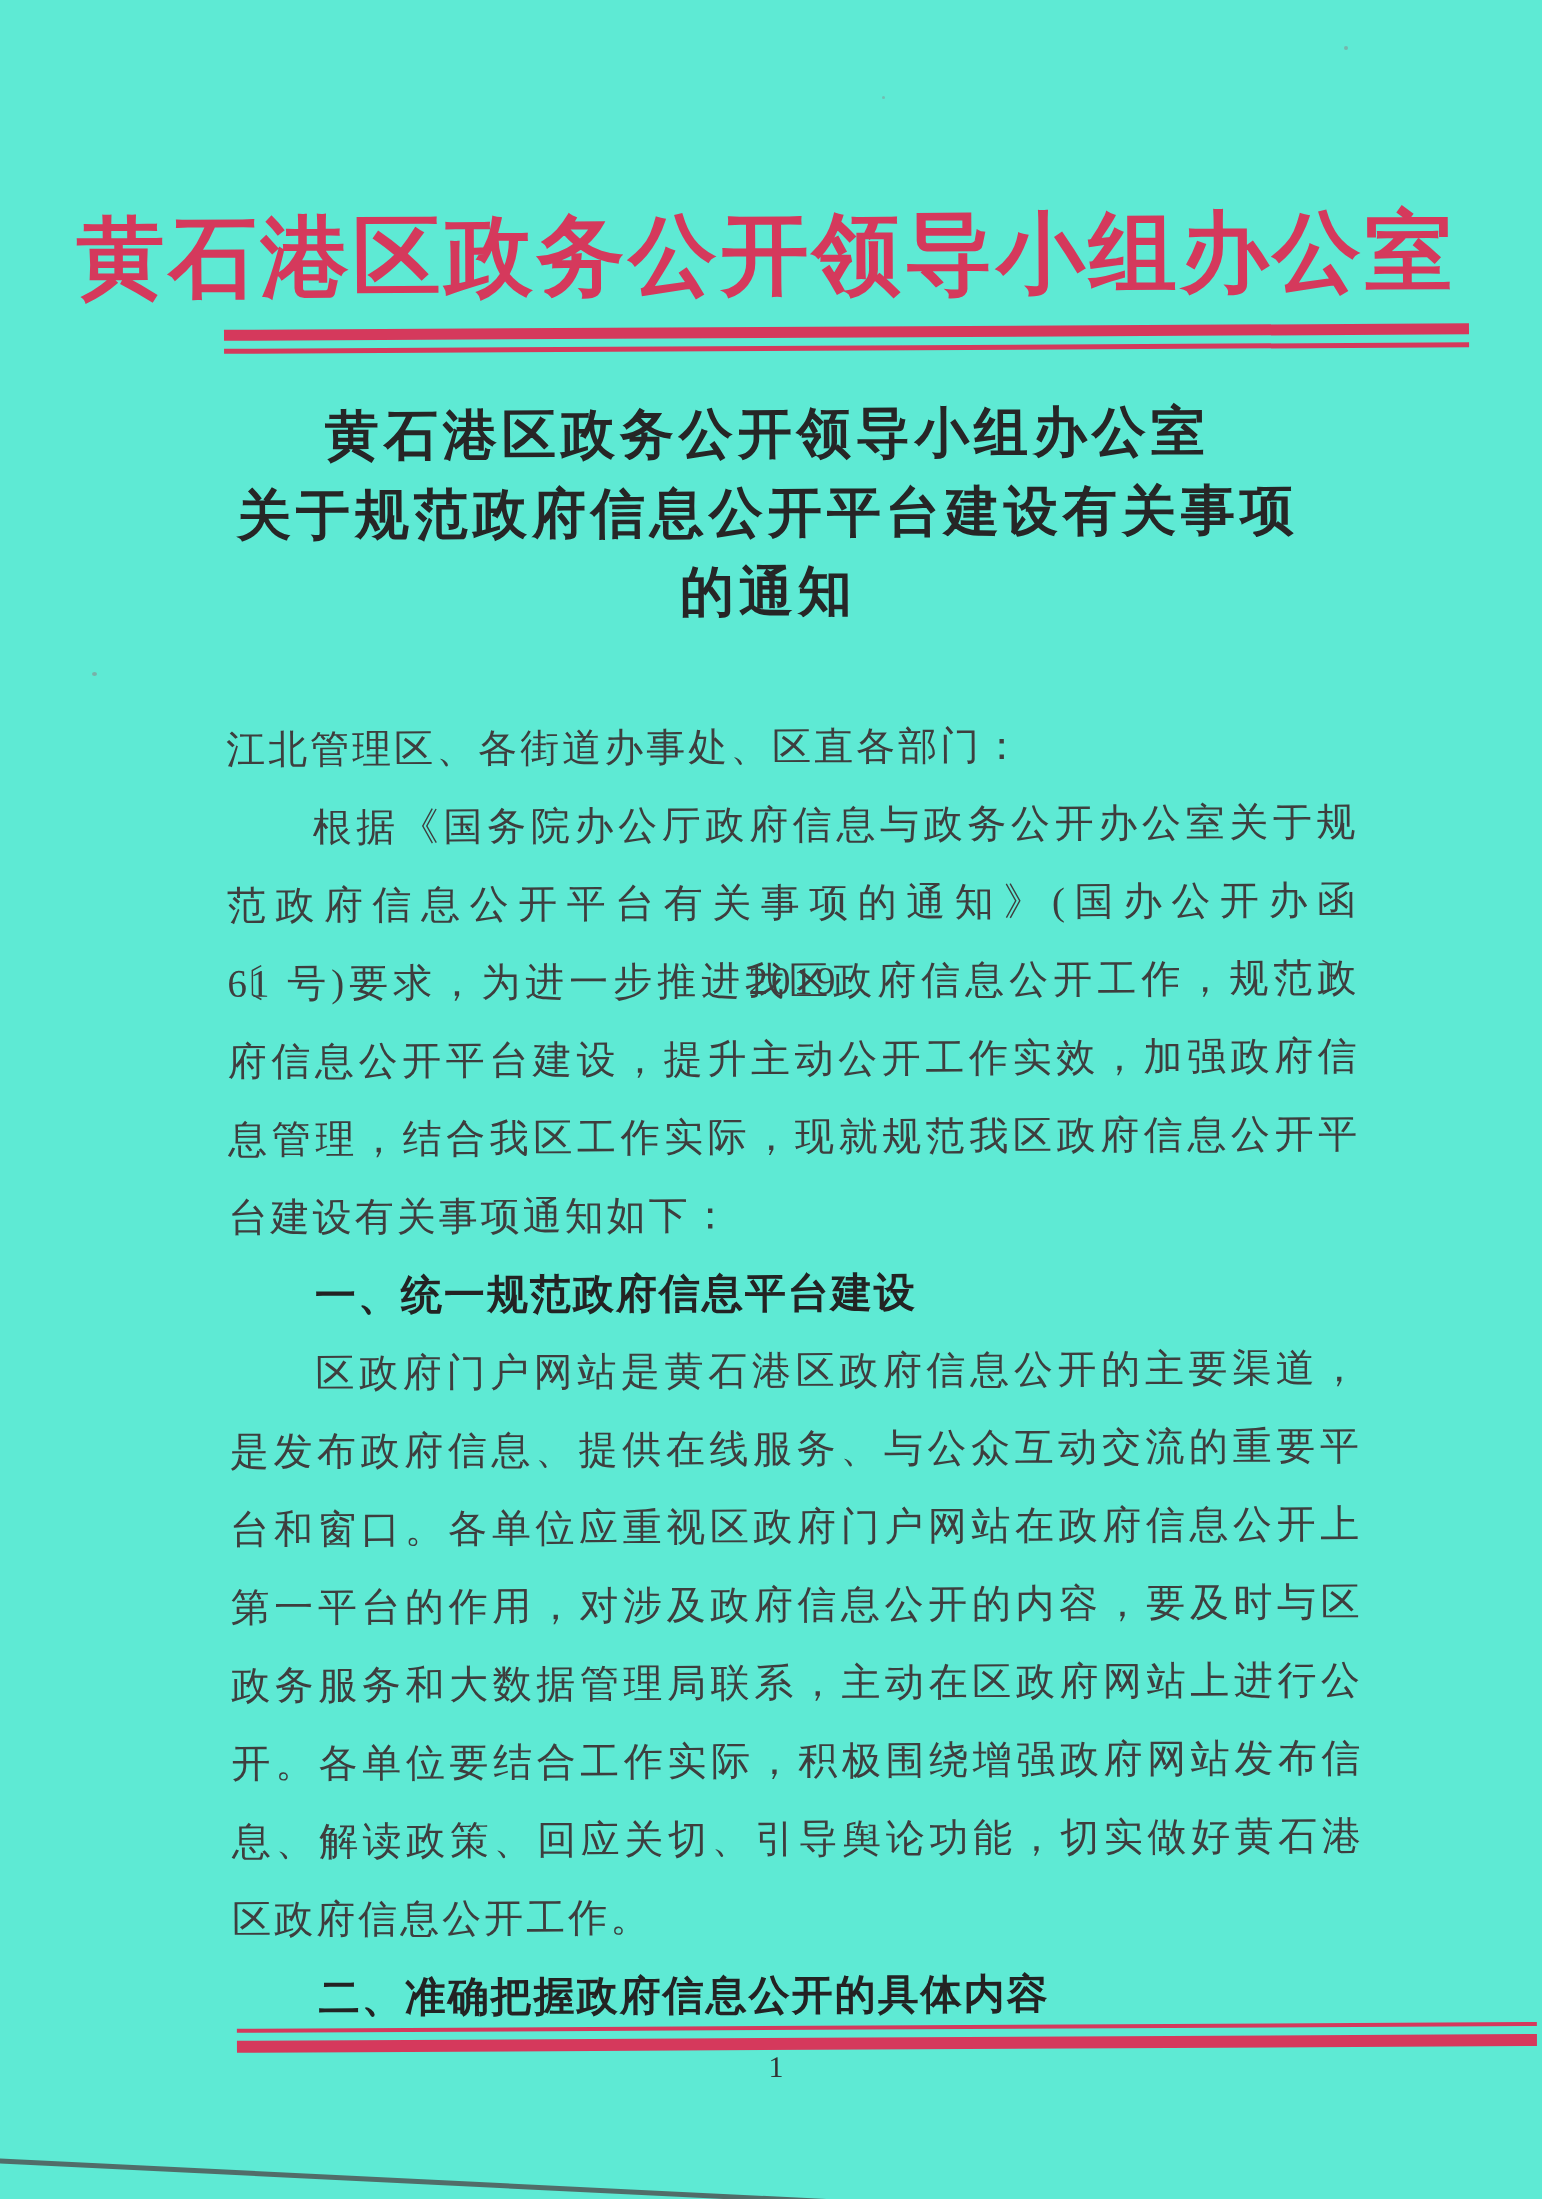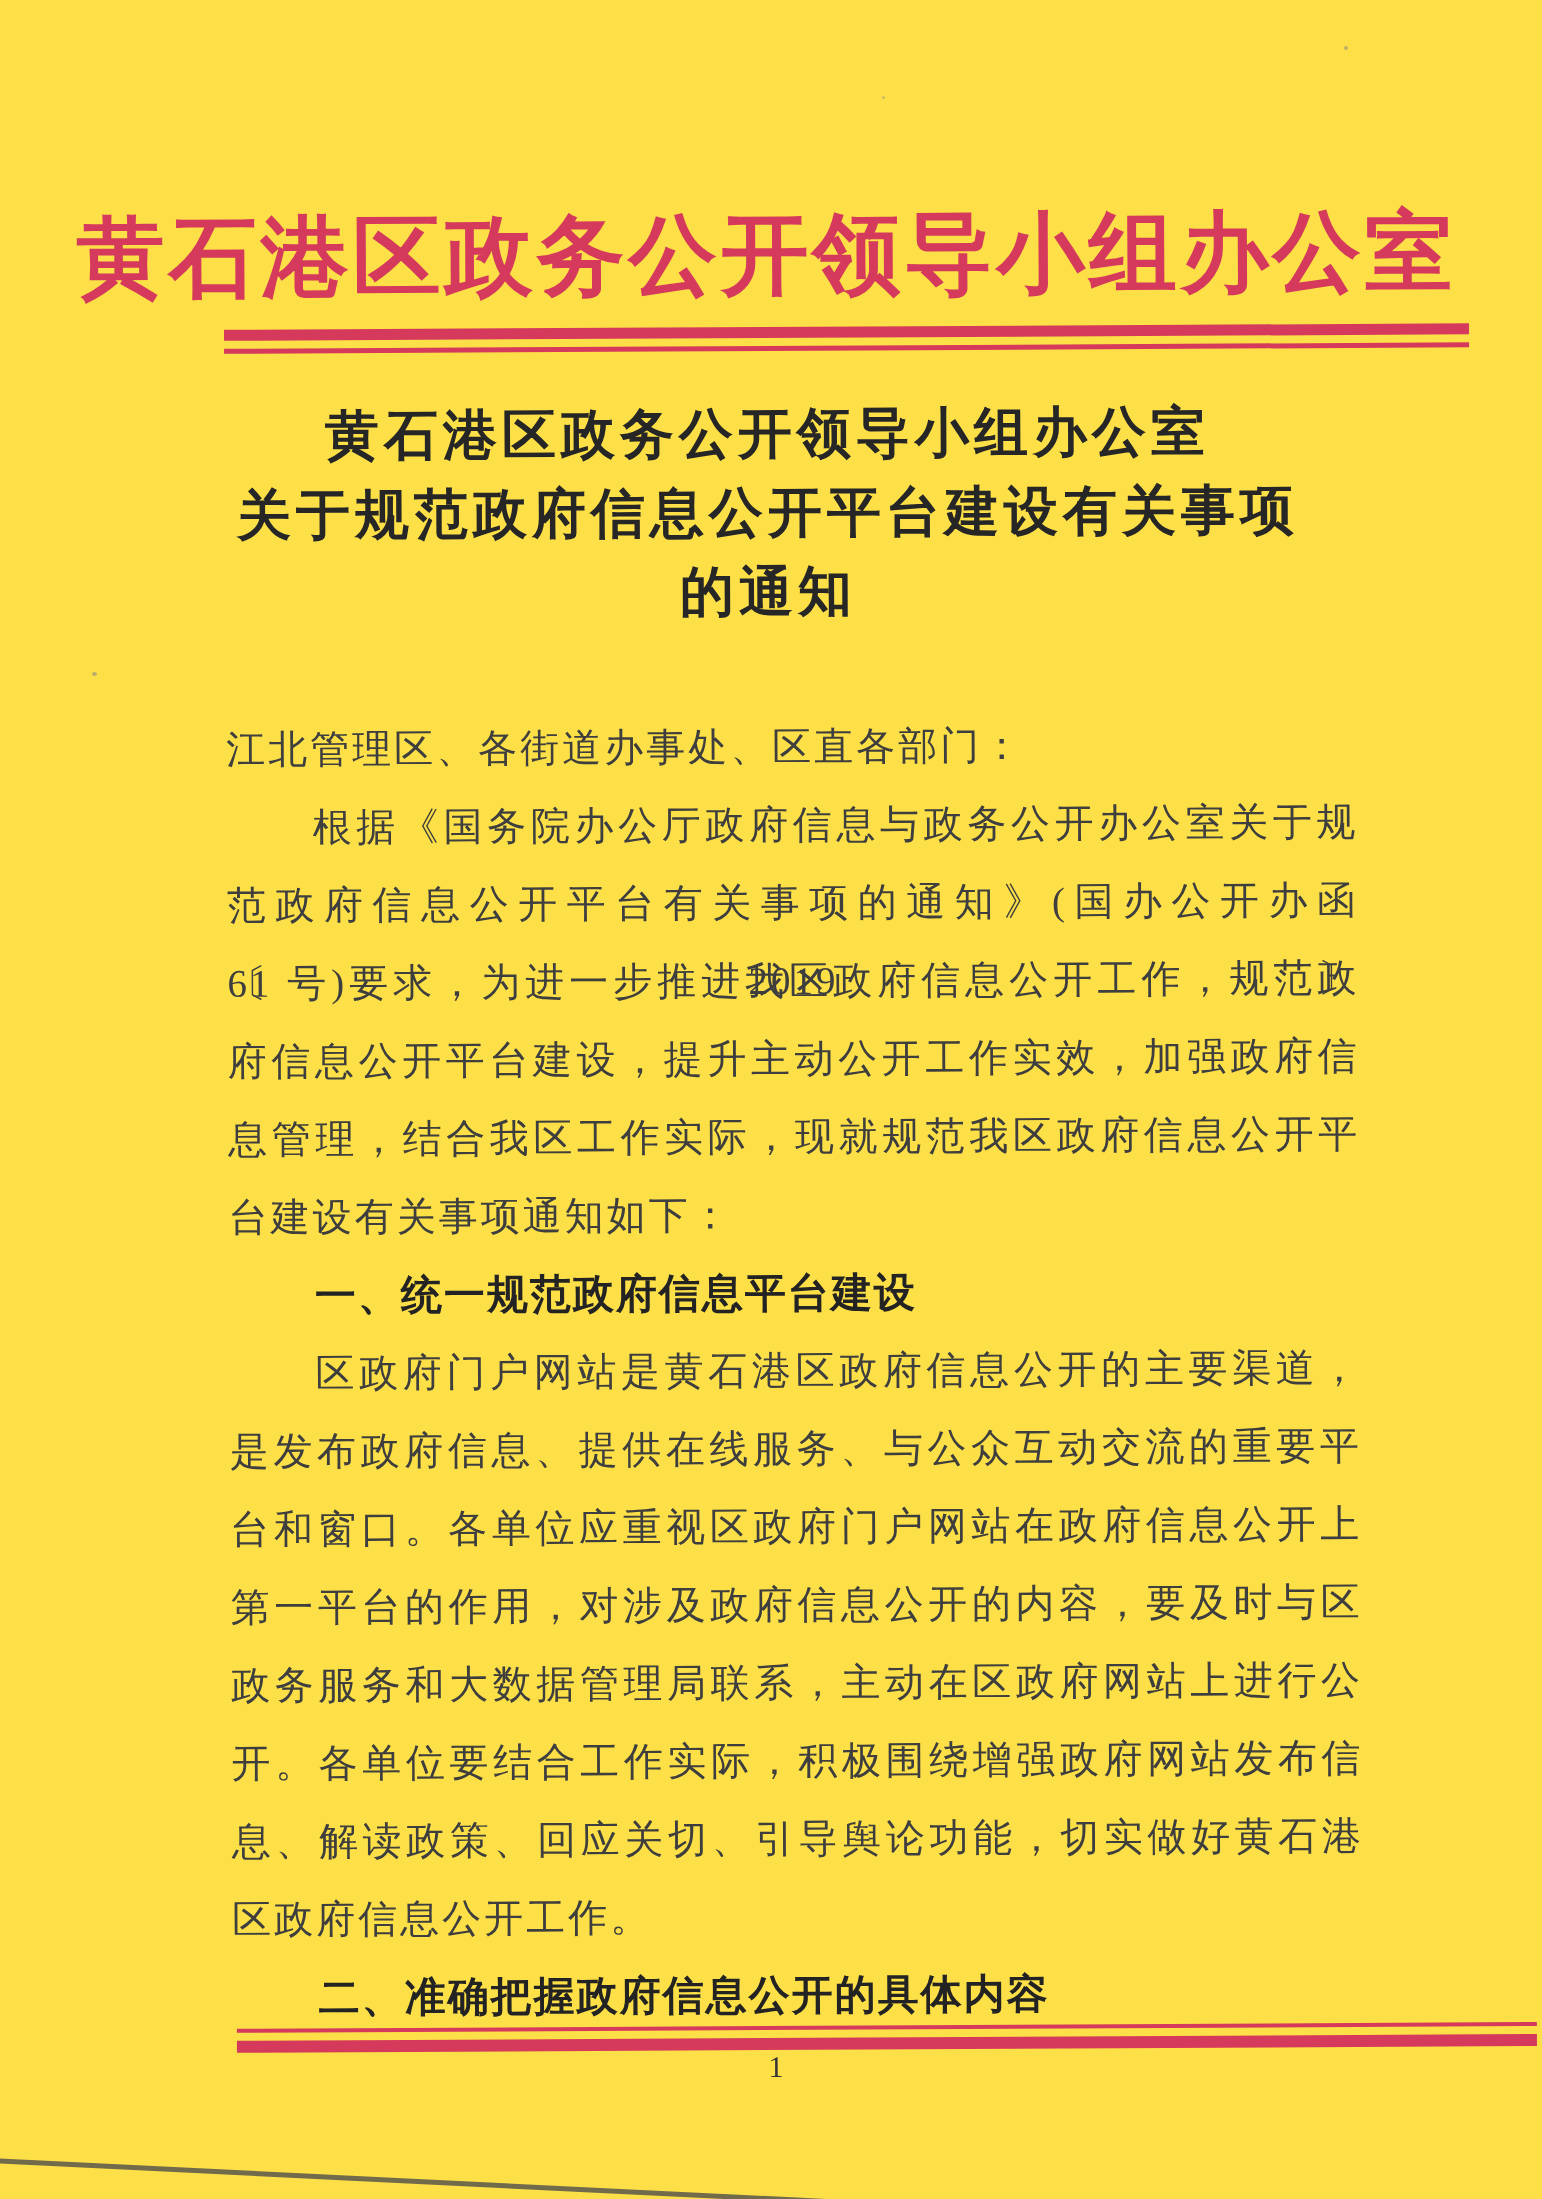--- a/index.html
+++ b/index.html
@@ -1,19 +1,19 @@
 <!DOCTYPE html>
 <html><head>
 <meta charset="utf-8">
 <style>
   html,body { margin:0; padding:0; }
   .page {
     position:relative;
     width:1542px; height:2199px;
-    background:#fde047;
+    background:#5eead4;
     overflow:hidden;
     font-family:"Liberation Serif","DejaVu Serif",serif;
   }
   .content { position:absolute; left:0; top:0; width:1542px; height:2199px;
     transform:rotate(-0.3deg); transform-origin:50% 50%; }
 
   
   .org-name {
     position:absolute; top:200px; left:0; width:100%;
     text-align:center;

